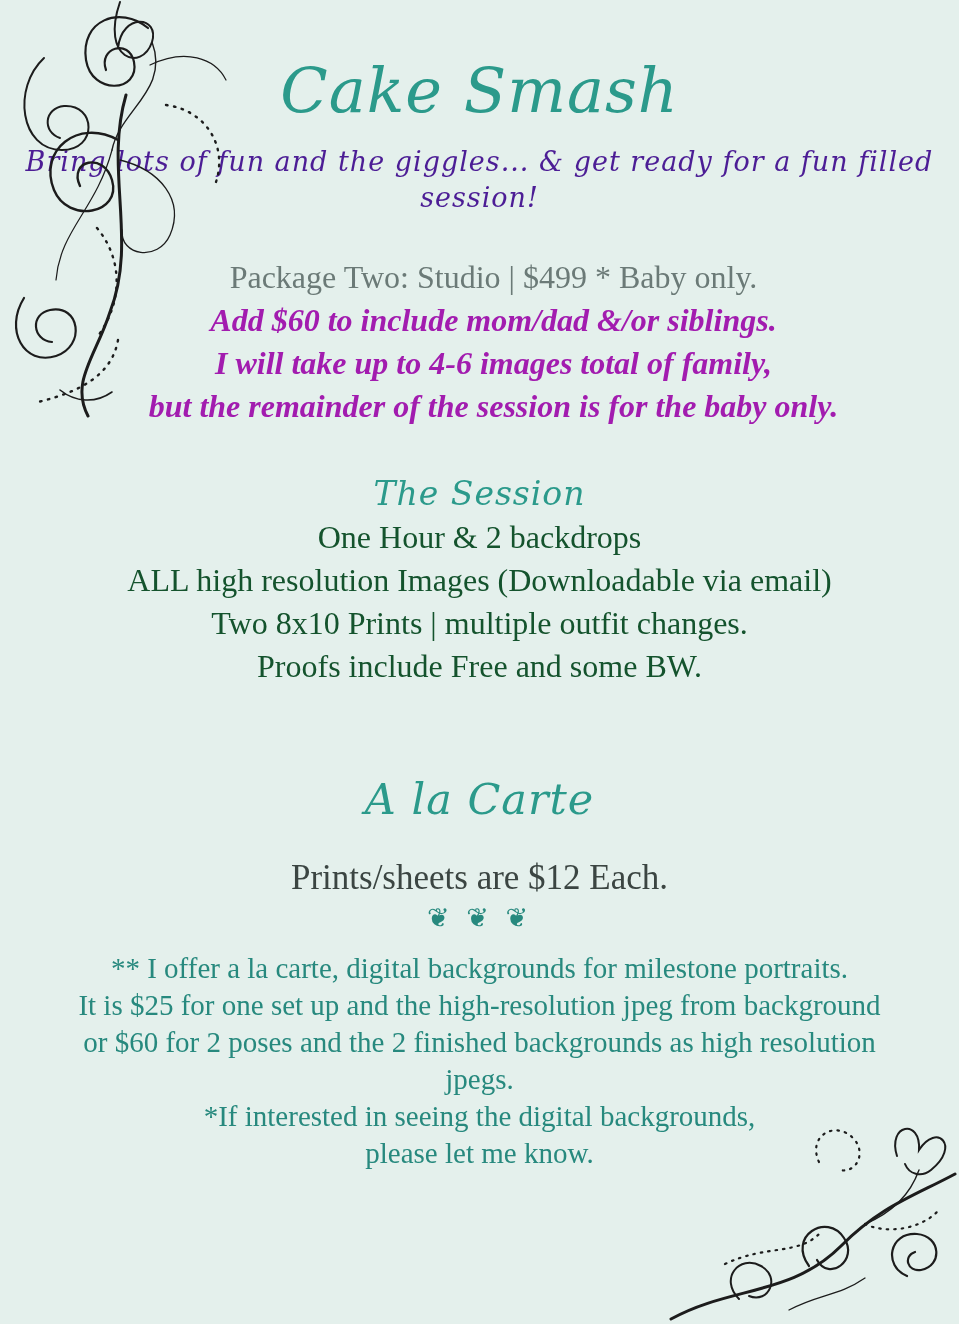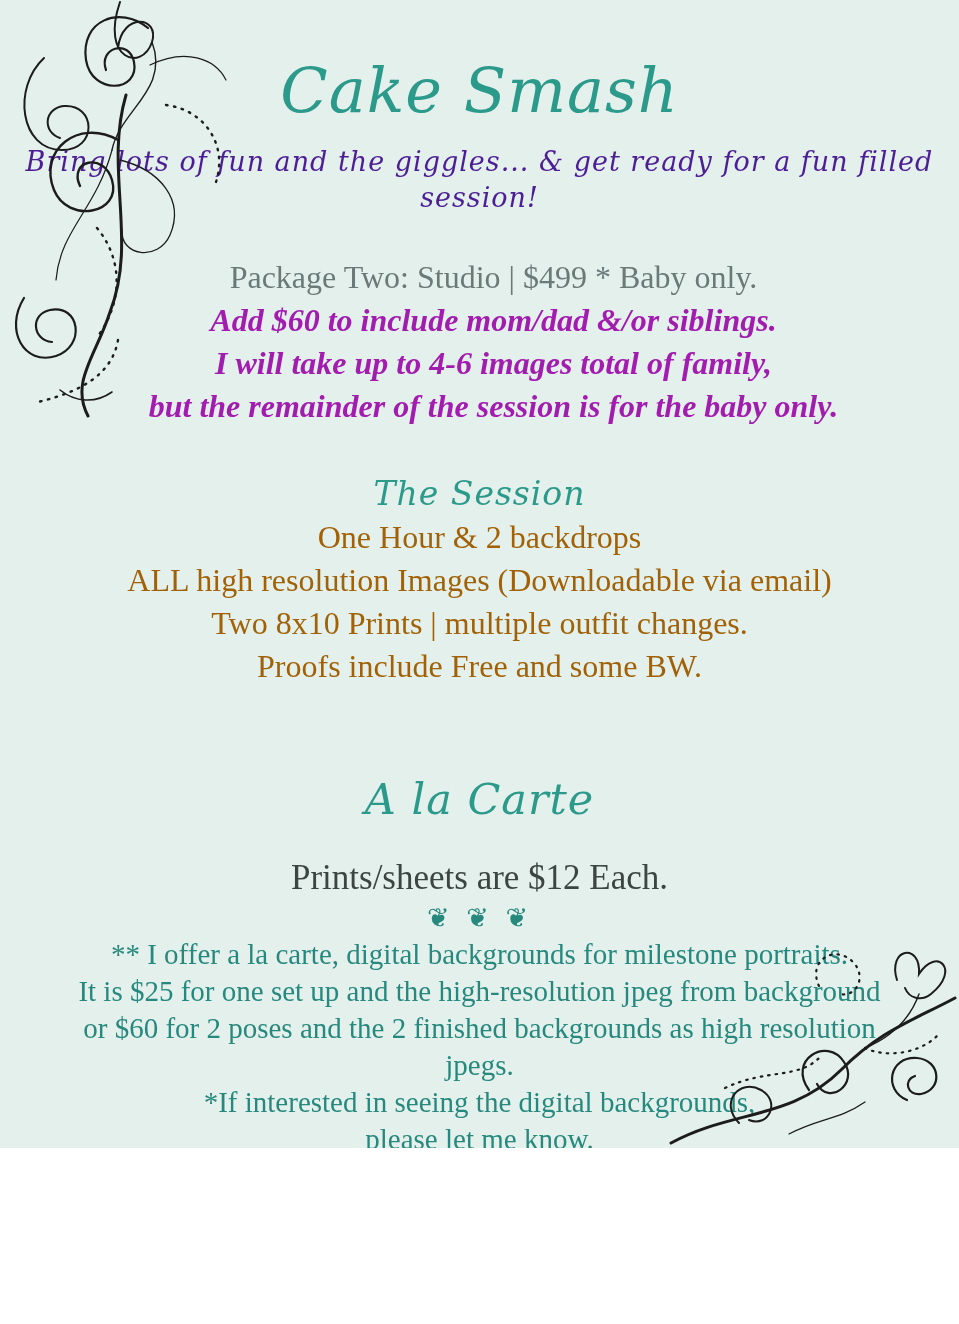--- a/index.html
+++ b/index.html
@@ -1,19 +1,19 @@
 <!DOCTYPE html>
 <html><head>
 <meta charset="utf-8">
 <style>
   html,body{margin:0;padding:0;}
   .page{
     position:relative;
     width:959px;
-    height:1148px;
+    height:1324px;
     background:#e4f0ec;
     overflow:hidden;
     font-family:"Liberation Serif","DejaVu Serif",serif;
     text-align:center;
   }
   .flourish{position:absolute;pointer-events:none;}
   .flourish.tl{top:0;left:0;}
   .flourish.br{right:0;bottom:0;}
 
   .script{
@@ -46,21 +46,21 @@
     color:#a21caf;
   }
   .session-head{
     margin-top:44px;
     font-size:33px;
     line-height:44px;
   }
   .session-body{
     font-size:32px;
     line-height:43px;
-    color:#a16207;
+    color:#14532d;
   }
   .alacarte-head{
     margin-top:82px;
     font-size:43px;
     line-height:58px;
   }
   .price-line{
     margin-top:28px;
     font-size:35px;
     line-height:44px;
@@ -74,21 +74,21 @@
   }
   .ornament-row{
     margin-top:2px;
     font-size:27px;
     line-height:32px;
     color:#27897e;
     letter-spacing:4px;
     font-family:"DejaVu Sans","Liberation Sans",sans-serif;
   }
   .teal-notes2{
-    margin-top:2px;
+    margin-top:16px;
     font-size:29px;
     line-height:37px;
     color:#27897e;
   }
 </style>
 </head>
 <body>
 
 <div class="page">
 

